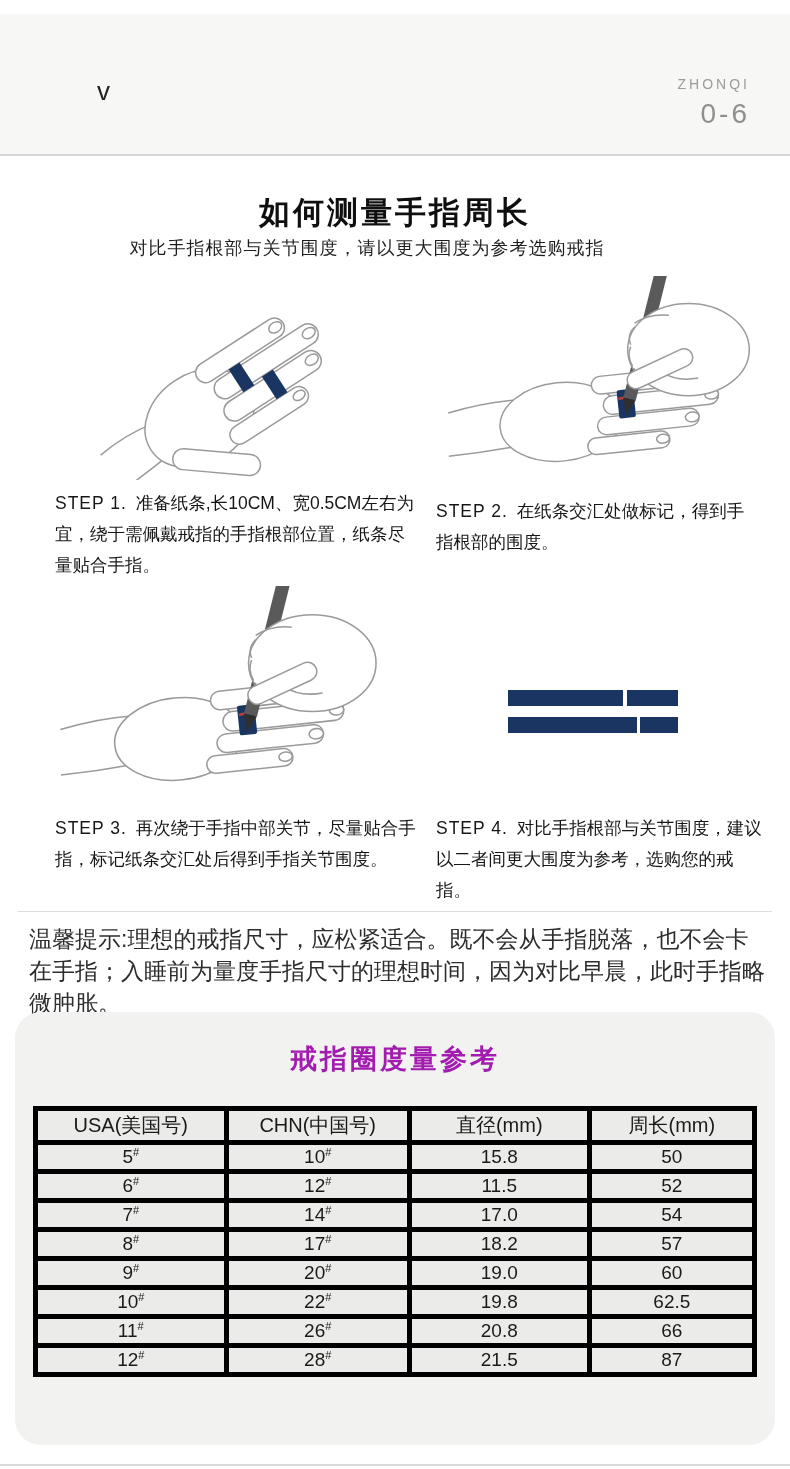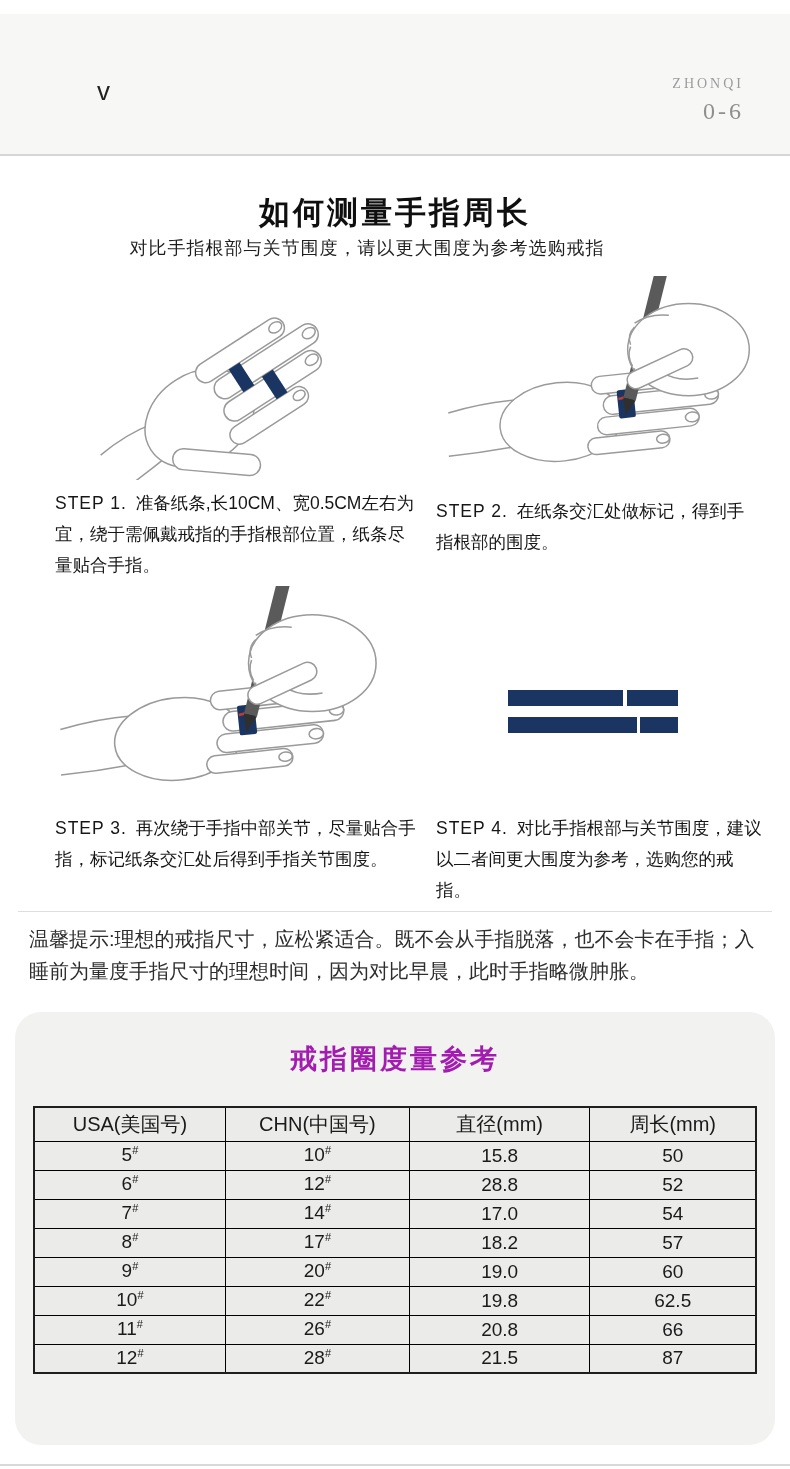--- a/index.html
+++ b/index.html
@@ -10,23 +10,23 @@
   }
   
   .header {
     position:absolute; top:14px; left:0; width:790px; height:142px;
     background:#f7f7f6; border-bottom:2px solid #d6d6d6;
   }
   .header-left { position:absolute; left:97px; top:56px; display:flex; align-items:flex-start; }
   .collapse-glyph { font-size:26px; color:#222; margin-top:6px; margin-right:16px; }
   .header-title { font-size:30px; color:#333; letter-spacing:6px; font-weight:400; }
   .header-sub { font-size:16px; color:#a9a9a9; margin-top:5px; letter-spacing:0.5px; }
-  .header-right { position:absolute; right:46px; top:62px; text-align:right;font-family:Liberation Serif, serif; }
+  .header-right { position:absolute; right:40px; top:62px; text-align:right; }
   .brand { font-size:14px; color:#9b9b9b; letter-spacing:3px; }
-  .pages { font-size:24px; color:#8f8f8f; letter-spacing:3px; margin-top:6px; }
+  .pages { font-size:28px; color:#8f8f8f; letter-spacing:3px; margin-top:6px; }
   
   .guide-title { position:absolute; top:192px; left:0; width:790px; text-align:center;
     font-size:31px; font-weight:bold; color:#0f0f0f; letter-spacing:3px; }
   .guide-sub { position:absolute; top:236px; left:0; width:734px; text-align:center;
     font-size:18px; color:#1e1e1e; letter-spacing:1px; }
   .illus { position:absolute; }
   .illus svg { width:100%; height:100%; }
   .illus1 { left:100px; top:276px; width:300px; height:204px; }
   .illus2 { left:448px; top:276px; width:324px; height:206px; }
   .illus3 { left:58px; top:586px; width:344px; height:216px; }
@@ -38,30 +38,30 @@
   .strip2 .gap { left:129px; width:3px; }
   
   .step { position:absolute; font-size:17.5px; line-height:31px; color:#161616; }
   .step .lbl { margin-right:9px; letter-spacing:1px;text-align:center; }
   .step1 { left:55px; top:488px; width:365px; }
   .step2 { left:436px; top:496px; width:325px; }
   .step3 { left:55px; top:813px; width:365px; }
   .step4 { left:436px; top:813px; width:332px; }
   .divider { position:absolute; top:911px; left:18px; width:754px; height:1px; background:#dedede; }
   .tip { position:absolute; left:29px; top:923px; width:738px;
-    font-size:20px; line-height:32px; color:#2d2d2d; }
+    font-size:23px; line-height:32px; color:#2d2d2d; }
   
   .card { position:absolute; left:15px; top:1012px; width:760px; height:433px;
     background:#f2f2f1; border-radius:26px; }
   .card-title { position:absolute; top:29px; left:0; width:100%; text-align:center;
     font-size:27px; font-weight:bold; color:#a21caf; letter-spacing:3px; }
   table.size-table { position:absolute; left:18px; top:94px; width:724px;
     border-collapse:collapse; table-layout:fixed; }
   .size-table th, .size-table td {
-    border:1px solid #000000; text-align:center; background:#ebebea; color:#1a1a1a;
+    border:5px solid #000000; text-align:center; background:#ebebea; color:#1a1a1a;
     font-weight:400; overflow:hidden;
   }
   .size-table { border:2px solid #1f1f1f; }
   .size-table th { height:34px; font-size:20px; }
   .size-table td { height:29px; font-size:19px; }
   .size-table sup { font-size:11px; }
   .attention { position:absolute; top:388px; left:0; width:100%; text-align:center; font-size:18px; }
   .attention .red { color:var(--red,#d0342c); }
   .attention .blk { color:#101010; }
   .bottom-line { position:absolute; left:0; bottom:3px; width:790px; height:2px; background:#d9d9d9; }
@@ -201,21 +201,21 @@
     <tbody id="size-tbody">
         <tr>
           <td>5<sup>#</sup></td>
           <td>10<sup>#</sup></td>
           <td>15.8</td>
           <td>50</td>
         </tr>
         <tr>
           <td>6<sup>#</sup></td>
           <td>12<sup>#</sup></td>
-          <td>28.8</td>
+          <td>11.5</td>
           <td>52</td>
         </tr>
         <tr>
           <td>7<sup>#</sup></td>
           <td>14<sup>#</sup></td>
           <td>17.0</td>
           <td>54</td>
         </tr>
         <tr>
           <td>8<sup>#</sup></td>

